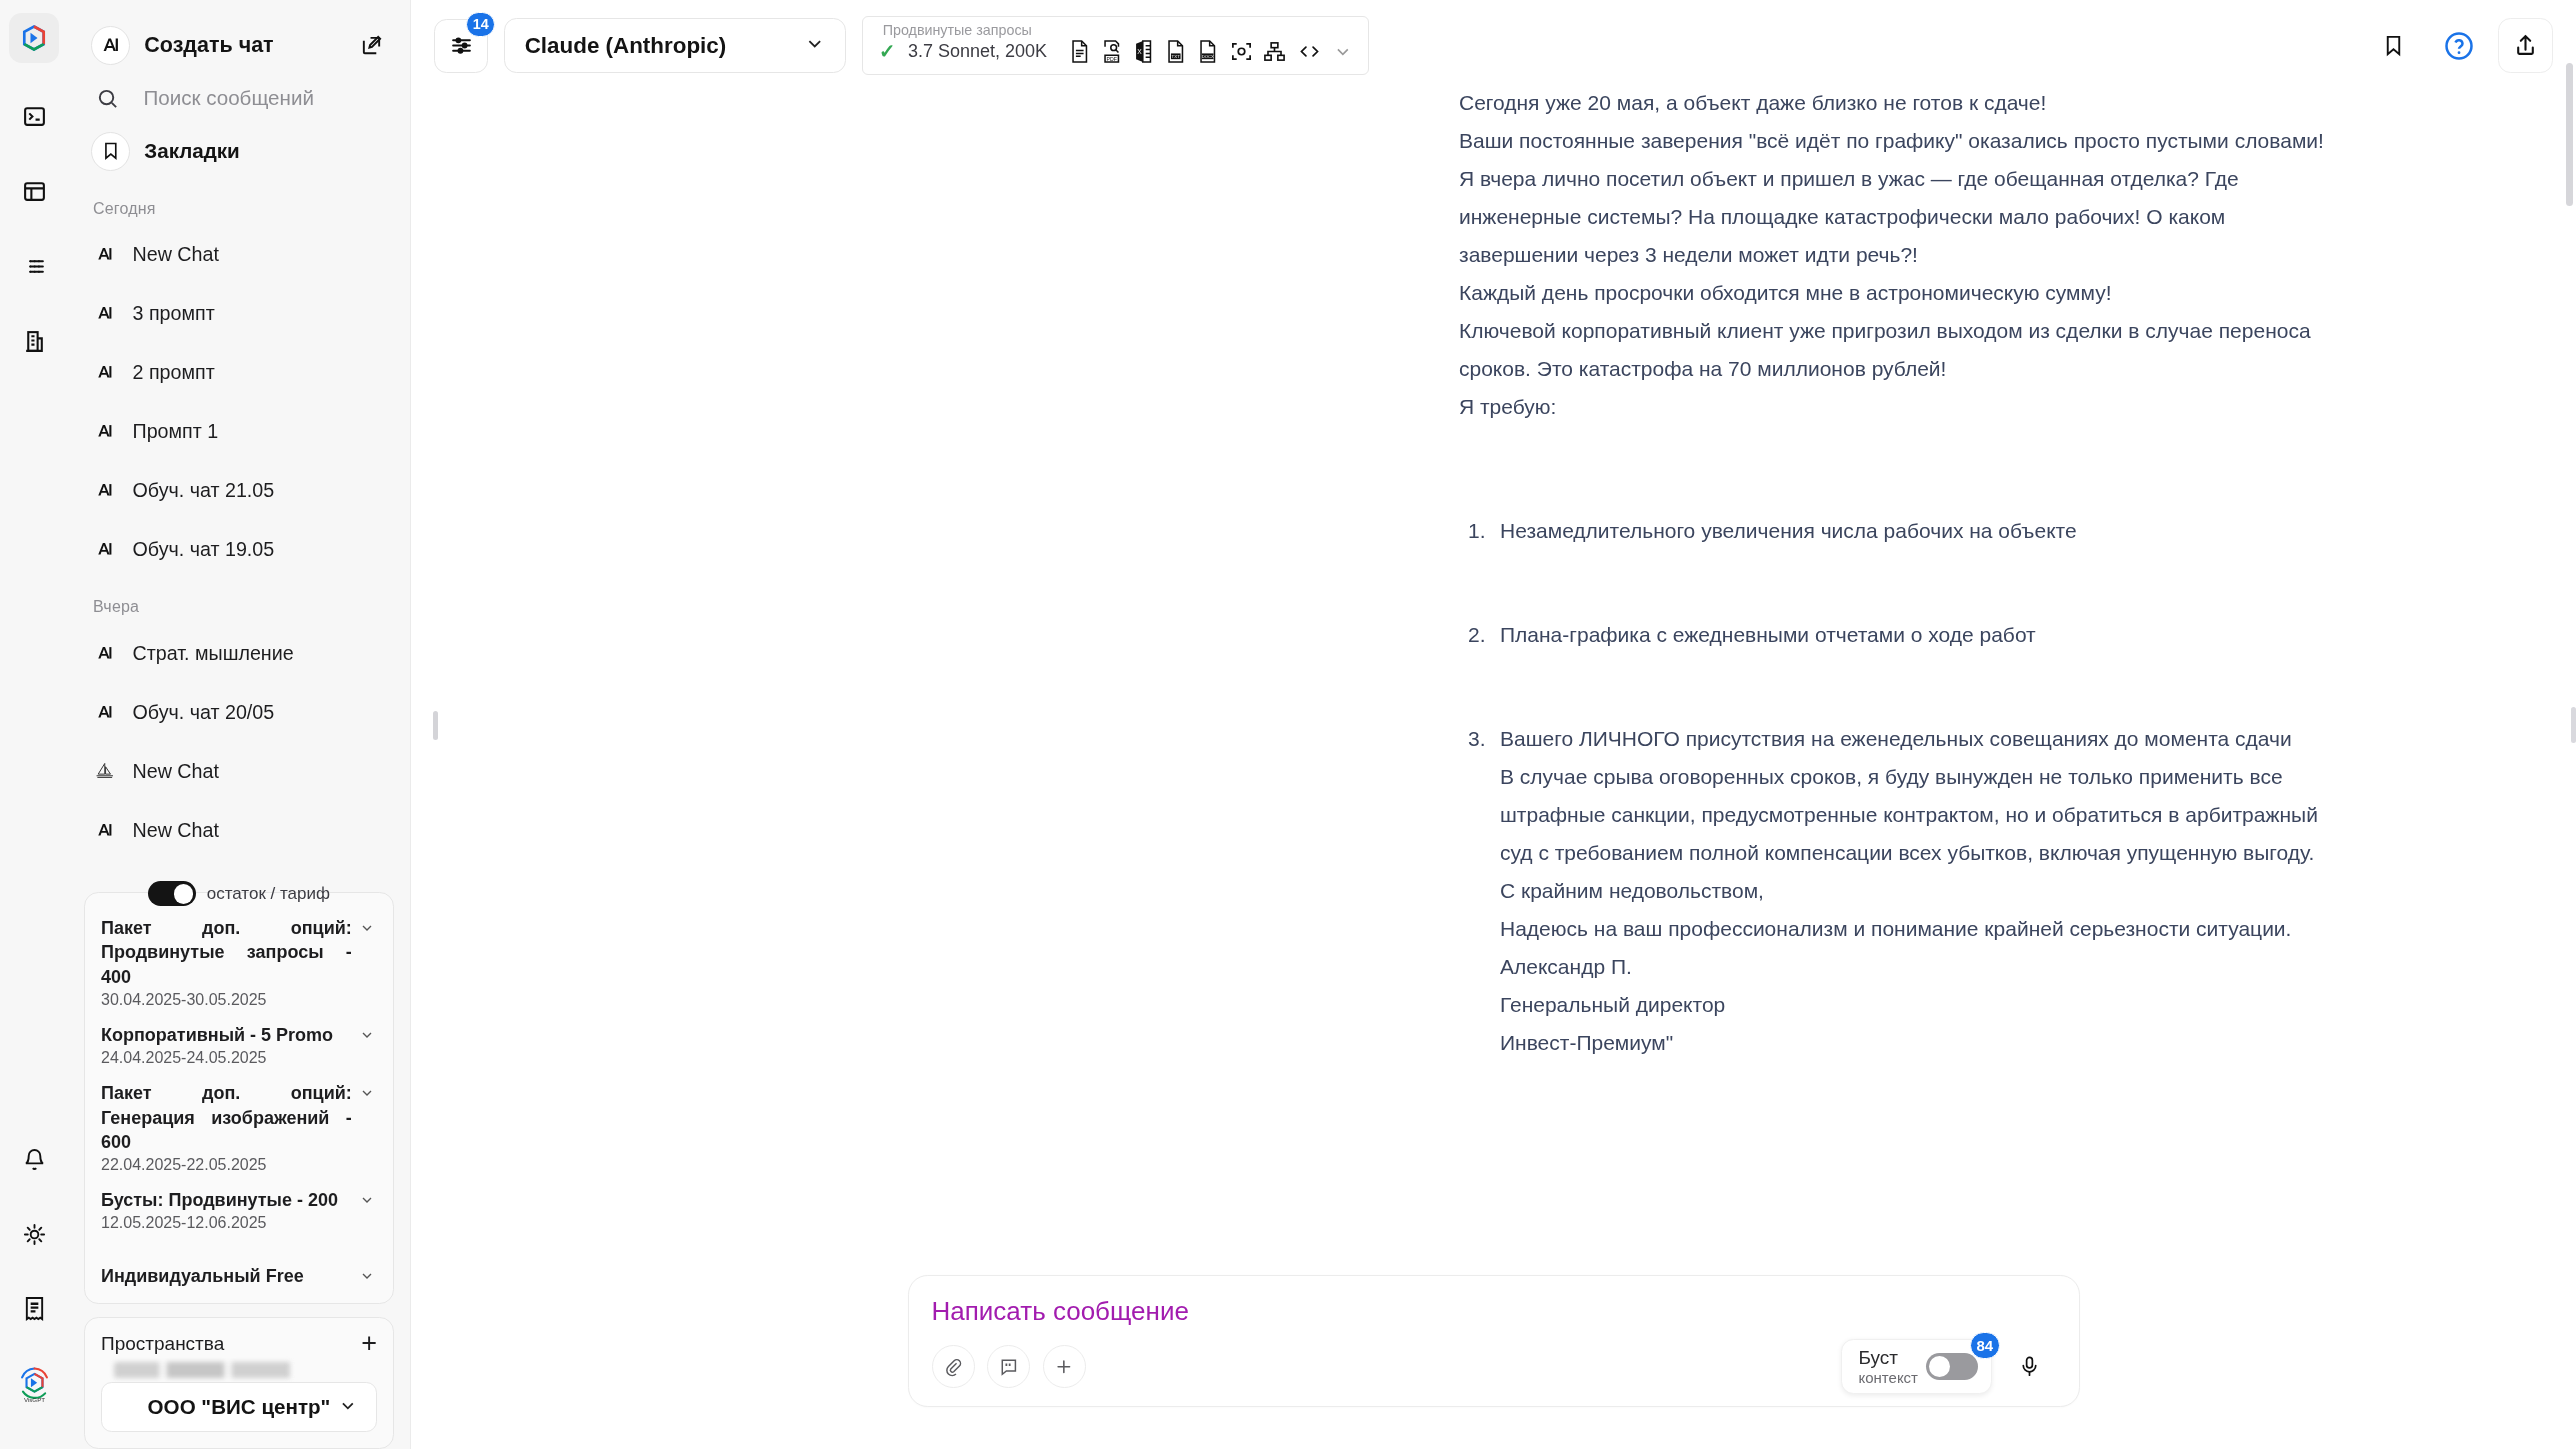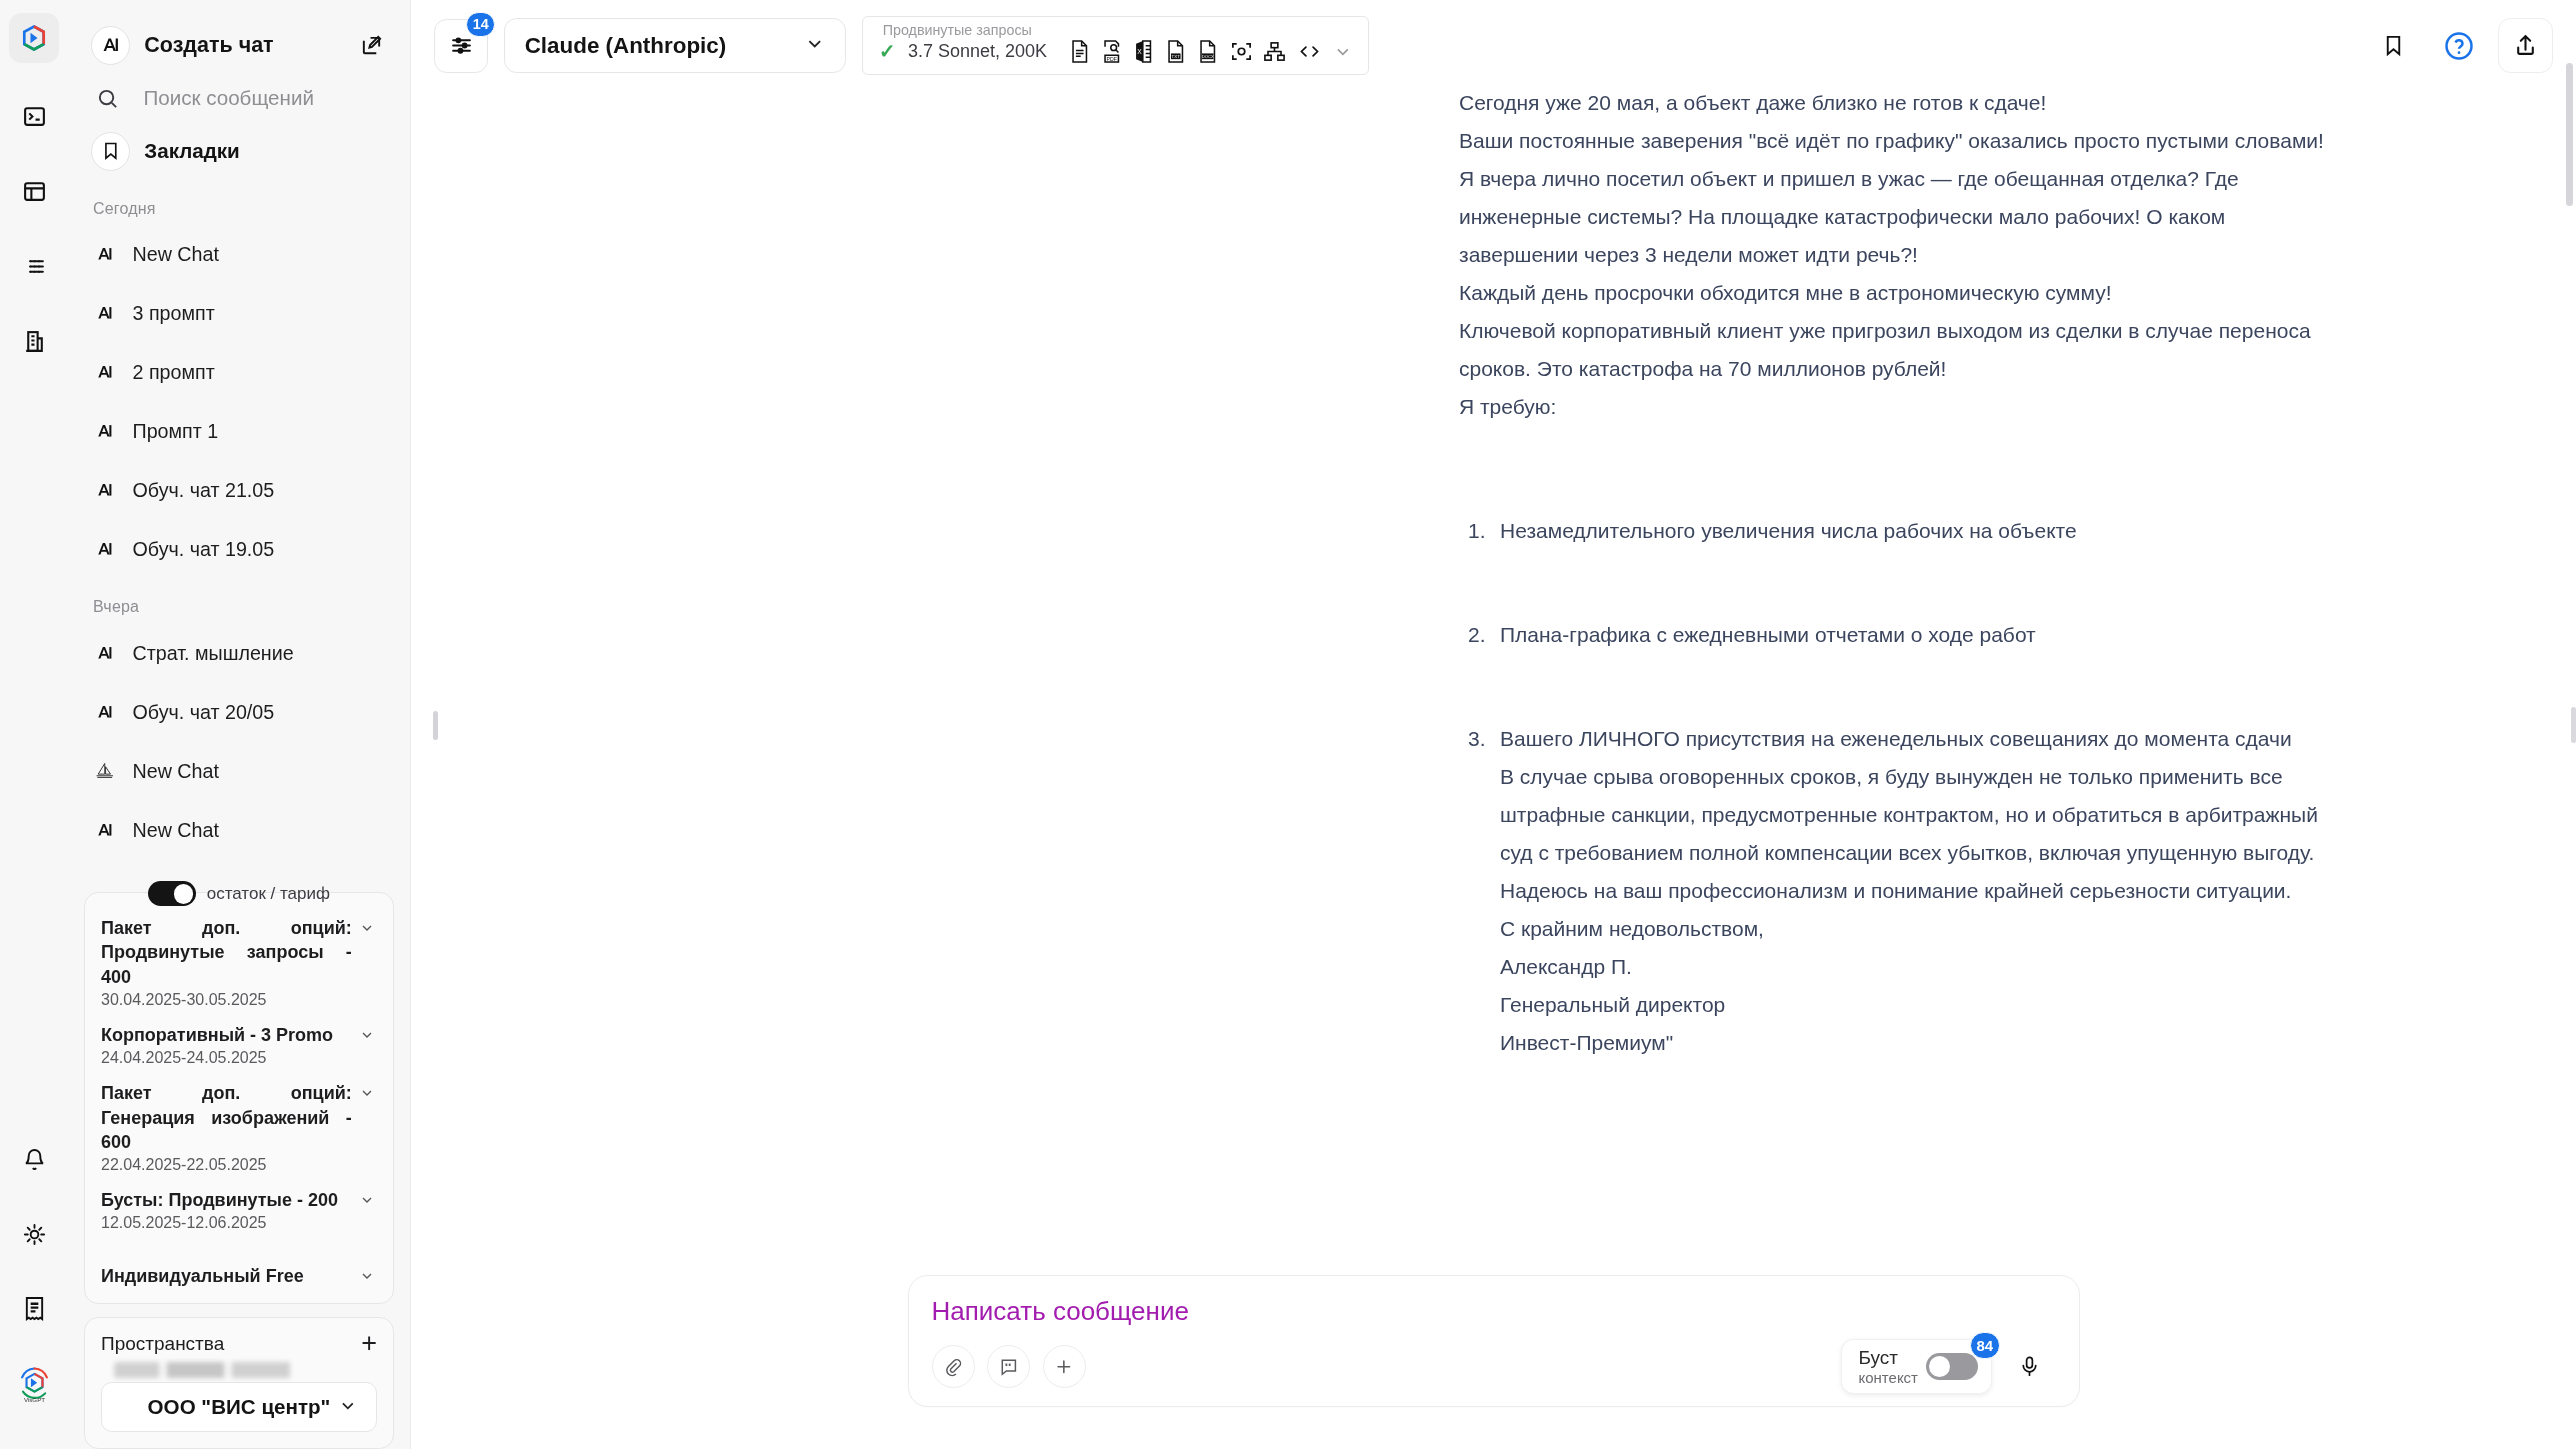--- a/index.html
+++ b/index.html
@@ -465,21 +465,21 @@
         <div class="pkg-head">
           <div class="pkg-title">Пакет доп. опций: Продвинутые запросы - 400</div>
           <span class="pkg-chev"><svg width="16" height="16" viewBox="0 0 24 24" fill="none" stroke="#555" stroke-width="2">
                 <path d="M6 9l6 6 6-6"></path>
               </svg></span>
         </div>
         <div class="pkg-dates">30.04.2025-30.05.2025</div>
       </div>
       <div class="pkg">
         <div class="pkg-head">
-          <div class="pkg-title">Корпоративный - 3 Promo</div>
+          <div class="pkg-title">Корпоративный - 5 Promo</div>
           <span class="pkg-chev"><svg width="16" height="16" viewBox="0 0 24 24" fill="none" stroke="#555" stroke-width="2">
                 <path d="M6 9l6 6 6-6"></path>
               </svg></span>
         </div>
         <div class="pkg-dates">24.04.2025-24.05.2025</div>
       </div>
       <div class="pkg">
         <div class="pkg-head">
           <div class="pkg-title">Пакет  доп.  опций:  Генерация изображений - 600</div>
           <span class="pkg-chev"><svg width="16" height="16" viewBox="0 0 24 24" fill="none" stroke="#555" stroke-width="2">
@@ -651,22 +651,22 @@
           <ol>
             <li>Незамедлительного увеличения числа рабочих на объекте</li>
             <li>Плана-графика с ежедневными отчетами о ходе работ</li>
             <li style="margin-bottom:0;">
               <span>Вашего ЛИЧНОГО присутствия на еженедельных совещаниях до момента сдачи</span>
             </li>
           </ol>
 
           <div style="padding-left:41px;">
             <p>В случае срыва оговоренных сроков, я буду вынужден не только применить все штрафные санкции, предусмотренные контрактом, но и обратиться в арбитражный суд с требованием полной компенсации всех убытков, включая упущенную выгоду.</p>
+            <p>С крайним недовольством,</p>
             <p>Надеюсь на ваш профессионализм и понимание крайней серьезности ситуации.</p>
-            <p>С крайним недовольством,</p>
             <p>Александр П.</p>
             <p>Генеральный директор</p>
             <p>Инвест-Премиум"</p>
           </div>
         </div>
       </div>
 
     </div>
 
     <div class="composer-wrap">

